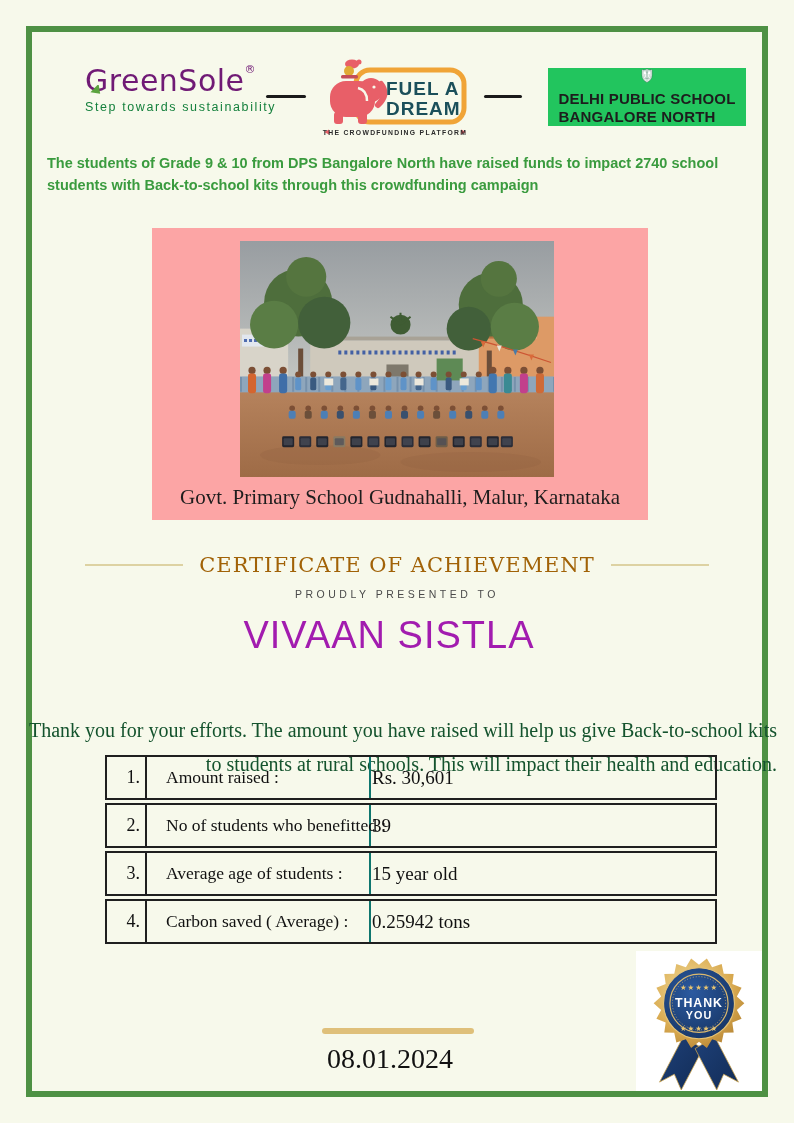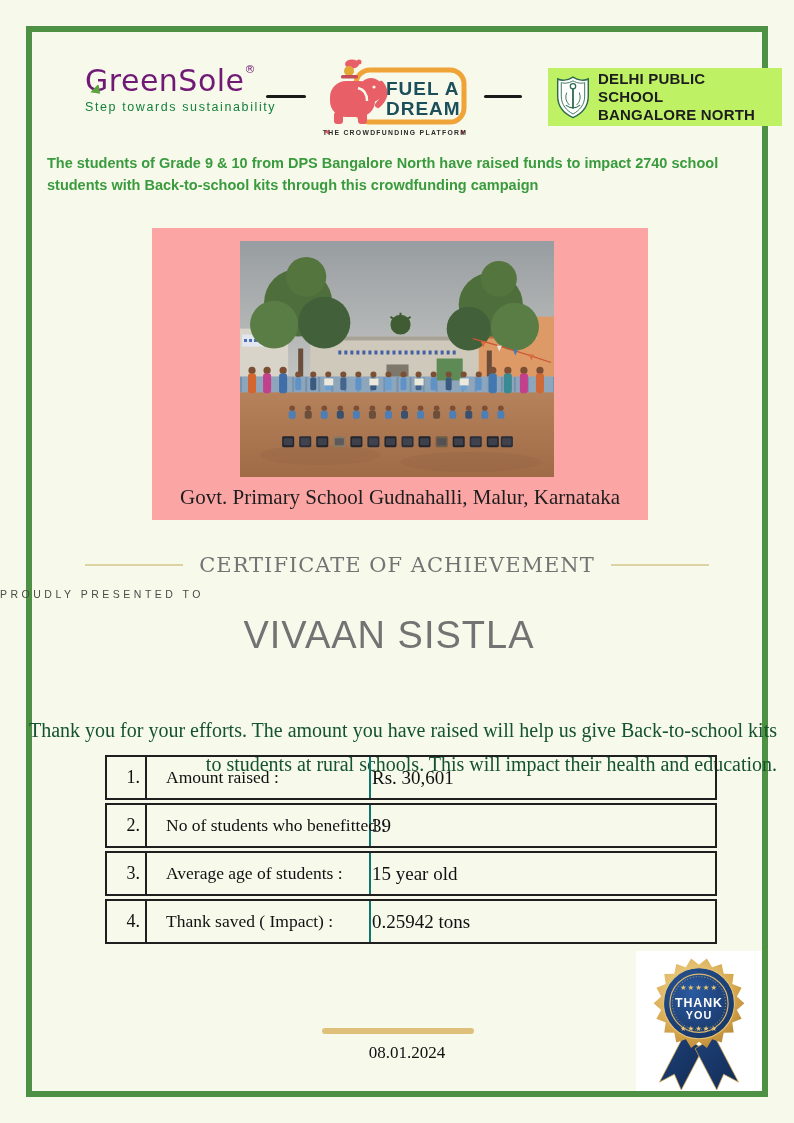--- a/index.html
+++ b/index.html
@@ -17,59 +17,59 @@
   .greensole { position:absolute; left:85px; top:64px; }
   .gs-word { position:relative; font-family:"DejaVu Sans", sans-serif; font-size:30px; color:#701a75; letter-spacing:0.5px; line-height:1.1; }
   .gs-word sup { font-size:11px; vertical-align:18px; }
   .gs-arrow { position:absolute; left:5px; top:21px; }
   .gs-tagline { font-size:12.5px; color:#15803d; letter-spacing:1.6px; margin-top:3px; }
   .logo-dash { position:absolute; height:3px; background:#1a1a1a; border-radius:2px; }
   .dash1 { left:266px; top:95px; width:40px; }
   .dash2 { left:484px; top:95px; width:38px; }
   .fad { position:absolute; left:318px; top:56px; }
   .dps {
-    position:absolute; left:548px; top:68px; width:234px; height:58px;
-    background:#bef264; display:flex; align-items:center; gap:7px; padding:0 7px;
+    position:absolute; left:548px; top:68px; width:198px; height:58px;
+    background:#22c55e; display:flex; align-items:center; gap:7px; padding:0 7px;flex-direction:column;
   }
   .dps-text { font-size:15px; font-weight:bold; color:#1d1d1d; line-height:1.2; letter-spacing:0.2px; }
   
   .intro {
     position:absolute; left:47px; right:47px; top:152px; text-align:left;
     font-size:14.5px; font-weight:bold; color:#3a9b3e; line-height:1.55;
   }
   
   .greenbox { position:absolute; left:152px; top:228px; width:496px; height:292px; background:#fca5a5; }
   .photo { position:absolute; left:88px; top:13px; width:314px; height:236px; display:block; }
   .caption {
     position:absolute; left:0; right:0; bottom:10px; text-align:center;
     font-family:"Liberation Serif", serif; font-size:21px; color:#1d1d1d;
   }
   
   .title-row { position:absolute; left:0; right:0; top:553px; display:flex; align-items:center; justify-content:center; gap:16px; }
   .title-line { width:98px; height:2px; background:#ddd2a2; }
-  .cert-title { font-family:"DejaVu Serif", serif; font-size:21px; color:#737373; letter-spacing:1px; }
-  .presented { position:absolute; left:0; right:0; top:588px; font-size:10.5px; letter-spacing:3.5px; color:#4a4a4a; }
-  .recipient { position:absolute; left:0; right:16px; top:614px; text-align:center; font-size:38px; color:#737373; letter-spacing:1px; }
+  .cert-title { font-family:"DejaVu Serif", serif; font-size:21px; color:#a16207; letter-spacing:1px; }
+  .presented { position:absolute; left:0; right:0; top:588px; text-align:center; font-size:10.5px; letter-spacing:3.5px; color:#4a4a4a; }
+  .recipient { position:absolute; left:0; right:16px; top:614px; text-align:center; font-size:38px; color:#a21caf; letter-spacing:1px; }
   .message {
     position:absolute; left:17px; right:17px; top:673px; text-align:right;
     font-family:"Liberation Serif", serif; font-size:20px; color:#14532d; line-height:1.7;margin-top:40px;
   }
   
   .stats { position:absolute; left:105px; top:755px; width:612px; }
   .stat-row {
     display:grid; grid-template-columns:40px 224px 1fr; height:45px;
     border:2px solid #1f1f1f; margin-bottom:3px; align-items:center;
     font-family:"Liberation Serif", serif; color:#111;
   }
   .stat-num { text-align:right; padding-right:5px; font-size:18px; border-right:2px solid #1f1f1f; height:100%; display:flex; align-items:center; justify-content:flex-end; }
   .stat-label { padding-left:19px; font-size:17.5px; white-space:nowrap; border-right:2px solid #0f766e; height:100%; display:flex; align-items:center; }
   .stat-value { padding-left:1px; font-size:19px; }
   
   .date-line { position:absolute; left:322px; top:1028px; width:152px; height:6px; border-radius:3px; background:#dfc07a; }
-  .date { position:absolute; left:309px; top:1043px; width:196px; text-align:center; font-family:"Liberation Serif", serif; font-size:17px; color:#111; }
+  .date { position:absolute; left:292px; top:1043px; width:196px; text-align:center; font-family:"Liberation Serif", serif; font-size:28px; color:#111; }
   .badge-box {
     position:absolute; left:636px; top:951px; width:126px; height:140px;
     background:#ffffff; display:flex; align-items:center; justify-content:center;
   }
 </style>
 </head>
 <body>
 
 <div class="page">
   <div class="frame"></div>
@@ -275,21 +275,21 @@
       <div class="stat-label">No of students who benefitted :</div>
       <div class="stat-value">39</div>
     </div>
     <div class="stat-row">
       <div class="stat-num">3.</div>
       <div class="stat-label">Average age of students :</div>
       <div class="stat-value">15 year old</div>
     </div>
     <div class="stat-row">
       <div class="stat-num">4.</div>
-      <div class="stat-label">Thank saved ( Impact) :</div>
+      <div class="stat-label">Carbon saved ( Average) :</div>
       <div class="stat-value">0.25942 tons</div>
     </div>
   </div>
 
   <div class="date-line"></div>
   <div class="date">08.01.2024</div>
 
   <div class="badge-box">
     <svg width="122" height="138" viewBox="0 0 120 140">
       <defs>

